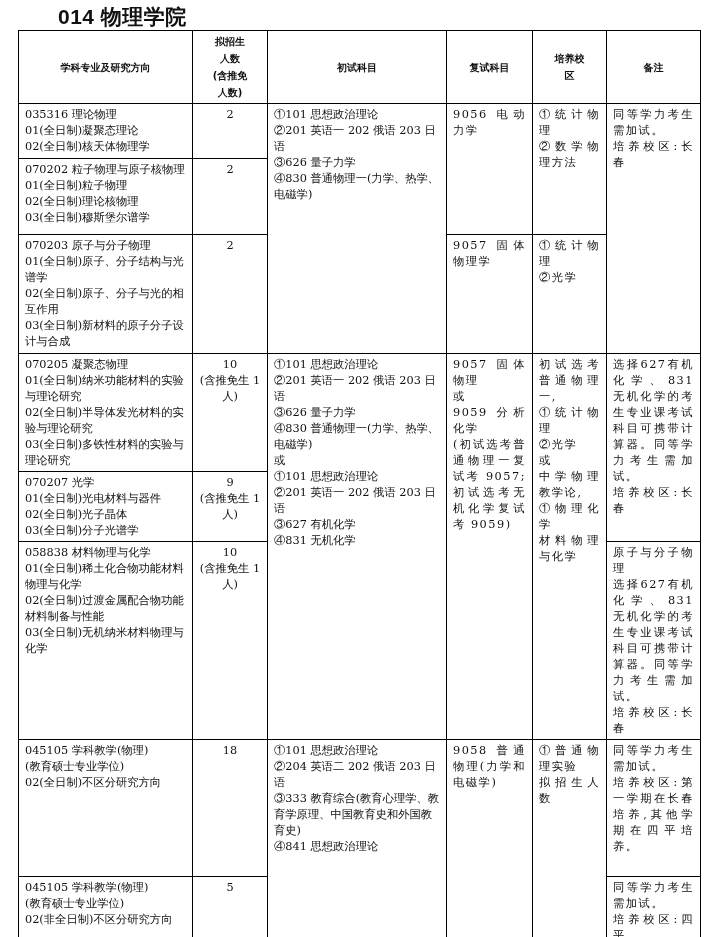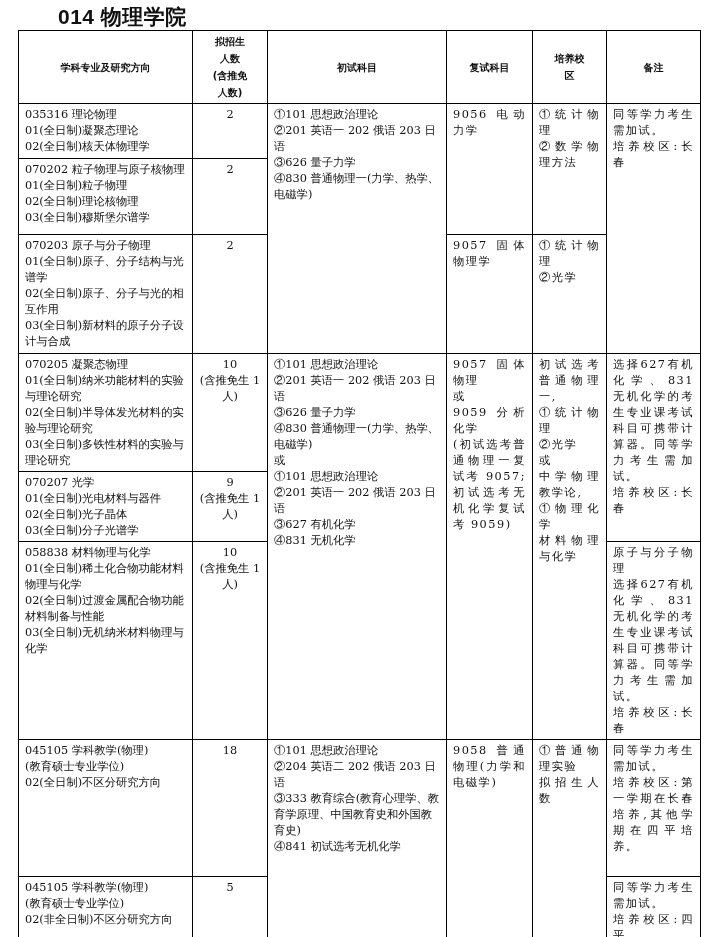--- a/index.html
+++ b/index.html
@@ -176,21 +176,21 @@
     <td>
       <span class="ln">045105 学科教学(物理)</span>
       <span class="ln">(教育硕士专业学位)</span>
       <span class="ln">02(全日制)不区分研究方向</span>
     </td>
     <td class="num"><span>18</span></td>
     <td rowspan="2">
       <span class="ln">①101 思想政治理论</span>
       <span class="ln">②204 英语二 202 俄语 203 日语</span>
       <span class="ln">③333 教育综合(教育心理学、教育学原理、中国教育史和外国教育史)</span>
-      <span class="ln">④841 初试选考无机化学</span>
+      <span class="ln">④841 思想政治理论</span>
     </td>
     <td rowspan="2" class="just">
       <span class="ln">9058 普通物理(力学和电磁学)</span>
     </td>
     <td rowspan="2" class="just">
       <span class="ln">①普通物理实验</span>
       <span class="ln">拟招生人数</span>
     </td>
     <td class="just">
       <span class="ln">同等学力考生需加试。</span>

